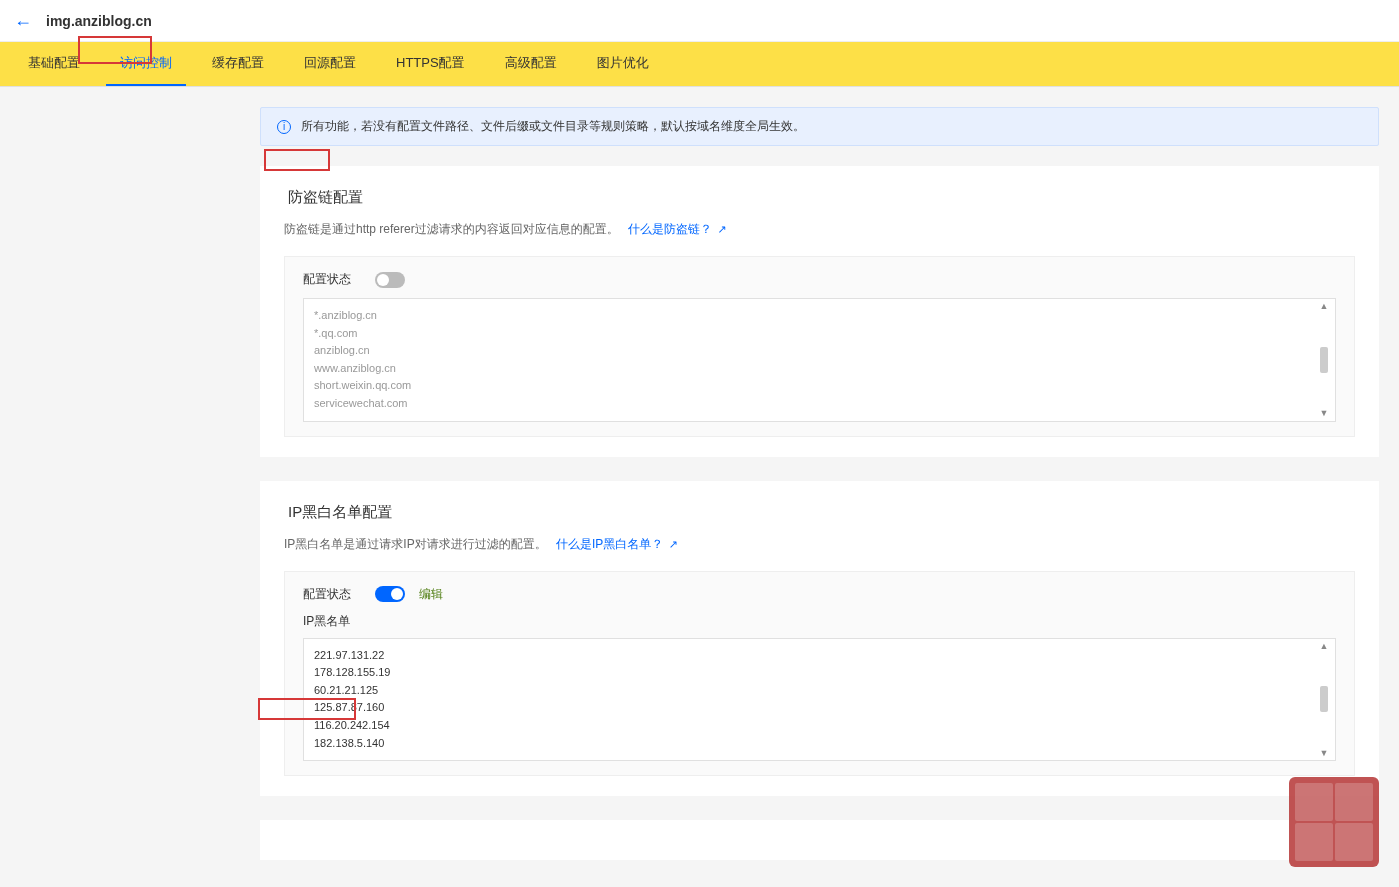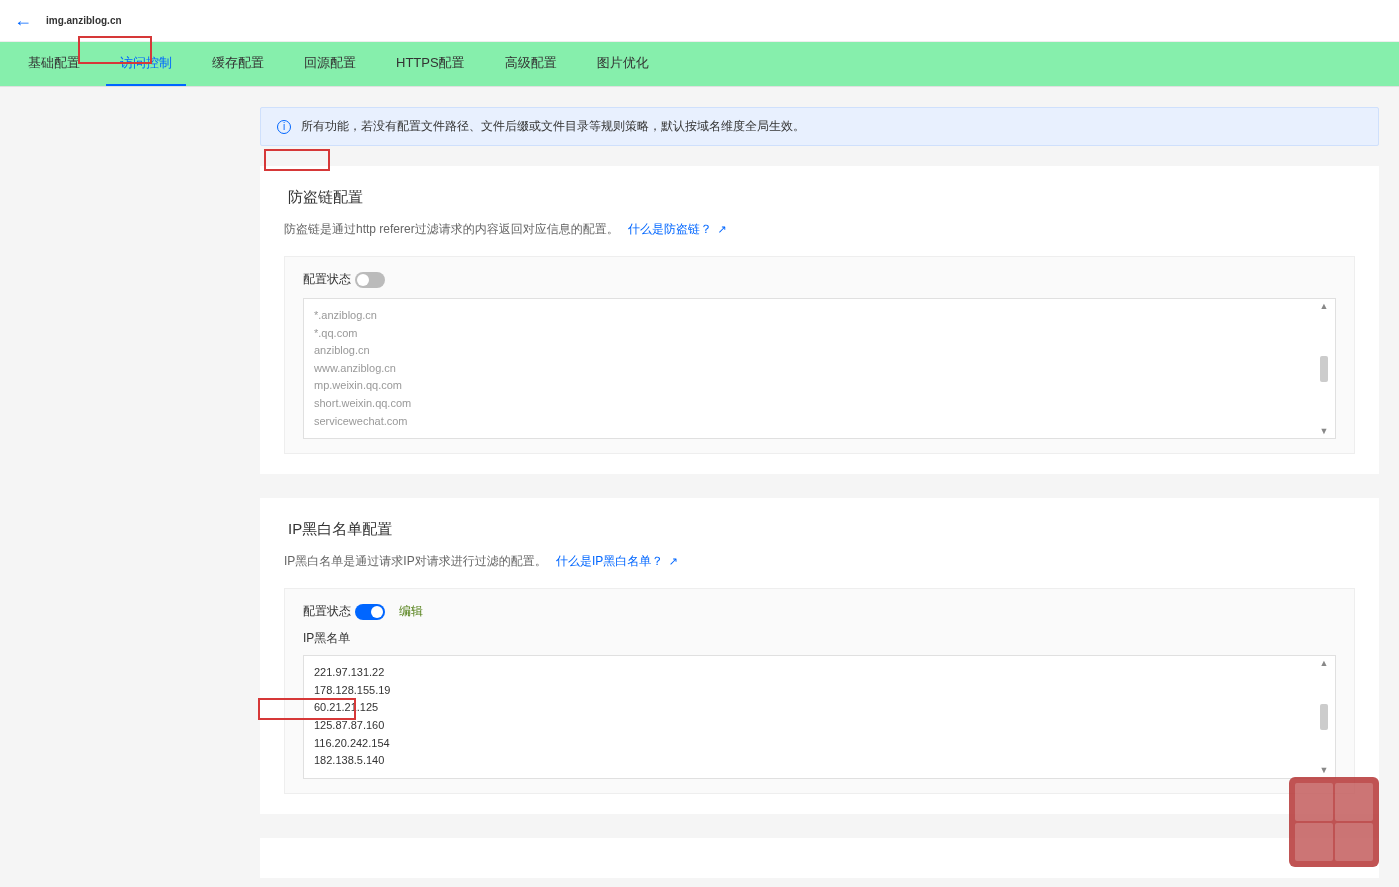--- a/index.html
+++ b/index.html
@@ -1,34 +1,34 @@
 <!DOCTYPE html>
 <html><head>
 <meta charset="utf-8">
 <style>
 * { margin: 0; padding: 0; box-sizing: border-box; }
 body { font-family: -apple-system, BlinkMacSystemFont, "Segoe UI", "PingFang SC", "Microsoft YaHei", sans-serif; font-size: 12px; background: #f5f5f5; color: #333; }
 .header { background: #fff; display: flex; align-items: center; padding: 10px 14px; border-bottom: 1px solid #eee; }
 .back-arrow { color: #06f; font-size: 18px; cursor: pointer; margin-right: 14px; }
-.domain-title { font-size: 10px; font-weight: 600; }
-.tabs { background: #86efac; display: flex; padding: 0 14px; border-bottom: 1px solid #e0e0e0; }
+.domain-title { font-size: 14px; font-weight: 600; }
+.tabs { background: #fde047; display: flex; padding: 0 14px; border-bottom: 1px solid #e0e0e0; }
 .tab { padding: 12px 14px; font-size: 13px; color: #333; cursor: pointer; border-bottom: 2px solid transparent; margin-right: 12px; }
 .tab.active { color: #06f; border-bottom-color: #06f; }
 .highlight-box { border: 2px solid #d63838; position: absolute; pointer-events: none; }
 .content { padding: 0 0 40px 260px; }
 .notice { background: #e8f0fe; border: 1px solid #cfe0fc; margin: 20px 20px 20px 0; padding: 10px 16px; display: flex; align-items: center; color: #333; font-size: 12px; border-radius: 2px; }
 .notice-icon { color: #06f; margin-right: 10px; font-size: 14px; border: 1px solid #06f; border-radius: 50%; width: 14px; height: 14px; display: inline-flex; align-items: center; justify-content: center; font-size: 10px; }
 .card { background: #fff; margin: 0 20px 24px 0; padding: 20px 24px; }
 .section-title { font-size: 15px; font-weight: 400; margin-bottom: 12px; display: inline-block; padding: 2px 4px; }
 .section-desc { font-size: 12px; color: #666; margin-bottom: 18px; }
 .section-desc .link { color: #06f; cursor: pointer; margin-left: 6px; }
 .ext-icon { color: #06f; font-size: 11px; margin-left: 2px; }
 .panel { background: #fafafa; border: 1px solid #eee; padding: 14px 18px; }
 .row { display: flex; align-items: center; margin-bottom: 10px; font-size: 12px; }
-.row-label { color: #333; width: 52px; }
+.row-label { color: #333; width: 72px; }
 .switch { width: 30px; height: 16px; border-radius: 10px; position: relative; cursor: pointer; display: inline-block; }
 .switch.off { background: #bbb; }
 .switch.on { background: #06f; }
 .switch::after { content: ''; width: 12px; height: 12px; background: #fff; border-radius: 50%; position: absolute; top: 2px; }
 .switch.off::after { left: 2px; }
 .switch.on::after { right: 2px; }
 .edit-link { color: #4d7c0f; margin-left: 14px; cursor: pointer; font-size: 12px; }
 .sub-label { font-size: 12px; color: #333; margin: 6px 0 8px 0; }
 .list-box { background: #fff; border: 1px solid #e0e0e0; padding: 8px 10px; font-size: 11px; color: #999; line-height: 1.6; position: relative; min-height: 70px; }
 .list-box.enabled { color: #333; }
@@ -80,21 +80,20 @@
     <div class="panel">
       <div class="row">
         <span class="row-label">配置状态</span>
         <span class="switch off"></span>
       </div>
       <div class="list-box">
         <div>*.anziblog.cn</div>
         <div>*.qq.com</div>
         <div>anziblog.cn</div>
         <div>www.anziblog.cn</div>
-        <div>mp.weixin.qq.com</div>
         <div>short.weixin.qq.com</div>
         <div>servicewechat.com</div>
         <div class="scroll-indicator">
           <span class="scroll-arrow">▲</span>
           <span class="scroll-thumb"></span>
           <span class="scroll-arrow">▼</span>
         </div>
       </div>
     </div>
   </div>

